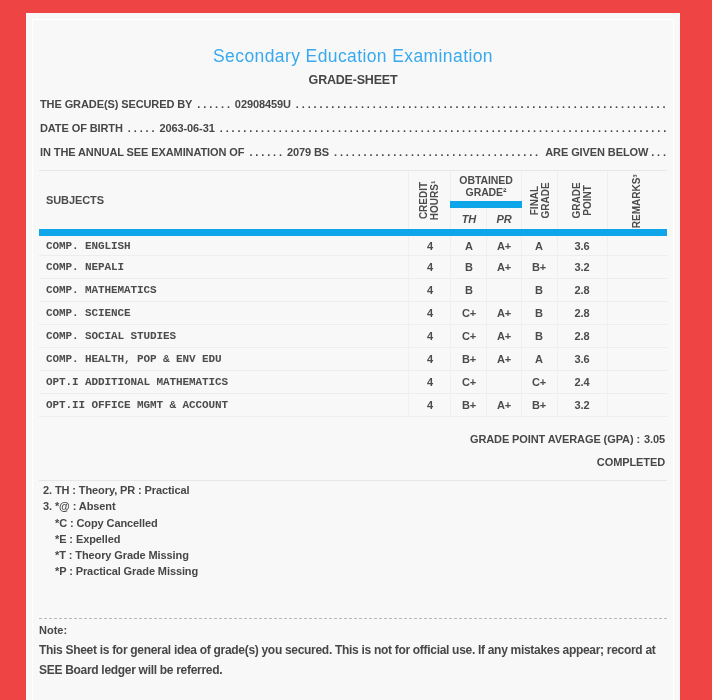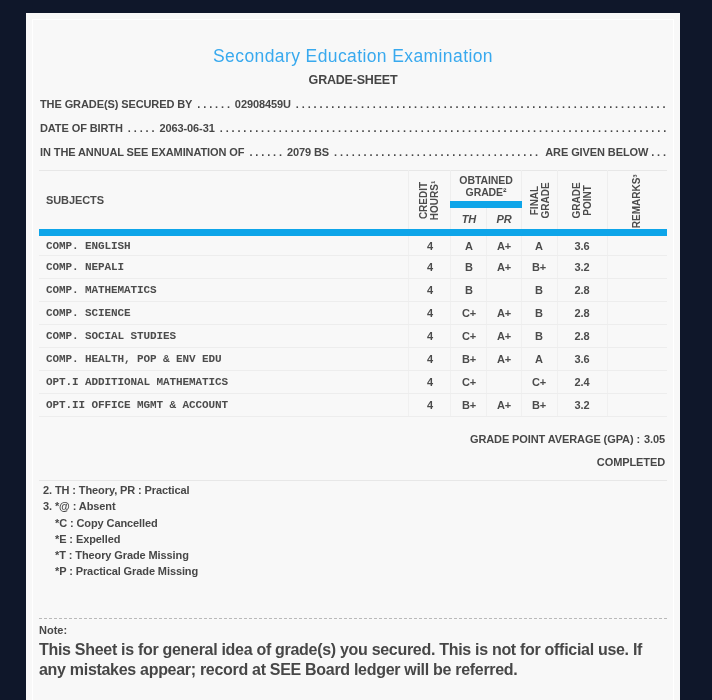--- a/index.html
+++ b/index.html
@@ -1,21 +1,21 @@
 <!DOCTYPE html>
 <html><head>
 <meta charset="utf-8">
 <style>
   * { margin: 0; padding: 0; box-sizing: border-box; }
   html, body { background: #ffffff; }
   .screen {
     position: relative;
     width: 712px; height: 700px;
     overflow: hidden;
-    background: #0f172a;
+    background: #ef4444;
     font-family: "Liberation Sans", sans-serif;
     color: #474747;
   }
   .panel {
     position: absolute;
     left: 26px; top: 13px;
     width: 654px; height: 750px;
     background: #f8f8f8;
   }
   .panel-border {
@@ -137,21 +137,21 @@
     border-top: 1px dashed #b9b9b9;
     padding-top: 4px;
   }
   .note-label {
     font-size: 11px;
     font-weight: 700;
     line-height: 14px;
   }
   .note-text {
     margin-top: 3px;
-    font-size: 16px;
+    font-size: 12px;
     font-weight: 700;
     letter-spacing: -0.3px;
     line-height: 20px;
     max-width: 640px;
   }
 </style>
 </head>
 <body>
 
 <div class="screen">

